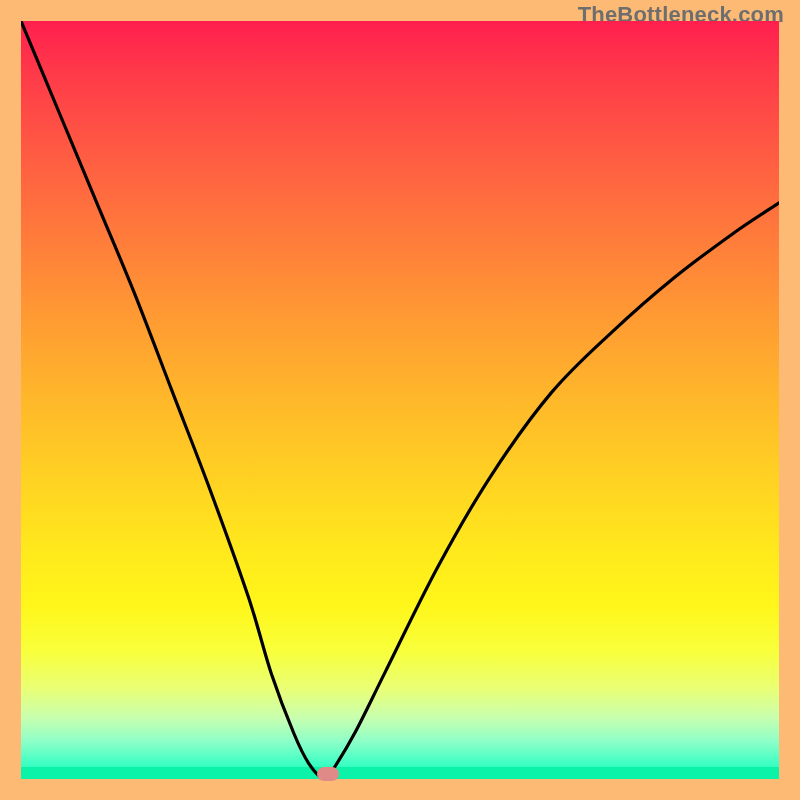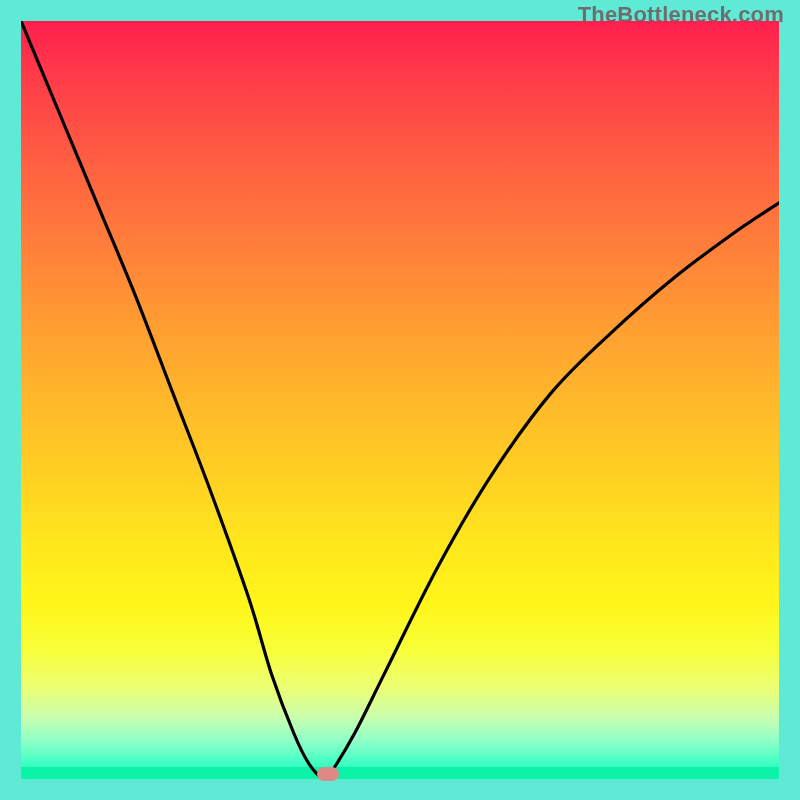--- a/index.html
+++ b/index.html
@@ -1,21 +1,21 @@
 <!DOCTYPE html>
 <html><head>
 <meta charset="utf-8">
 <style>
   * { margin: 0; padding: 0; box-sizing: border-box; }
   html, body { width: 800px; height: 800px; overflow: hidden; background: #000; }
   .frame {
     position: relative;
     width: 800px;
     height: 800px;
-    background: #5eead4;
+    background: #fdba74;
   }
   .watermark {
     position: absolute;
     top: 2px;
     right: 16px;
     font-family: Arial, Helvetica, sans-serif;
     font-size: 22px;
     font-weight: 600;
     color: #6e6e6e;
     letter-spacing: 0.2px;

